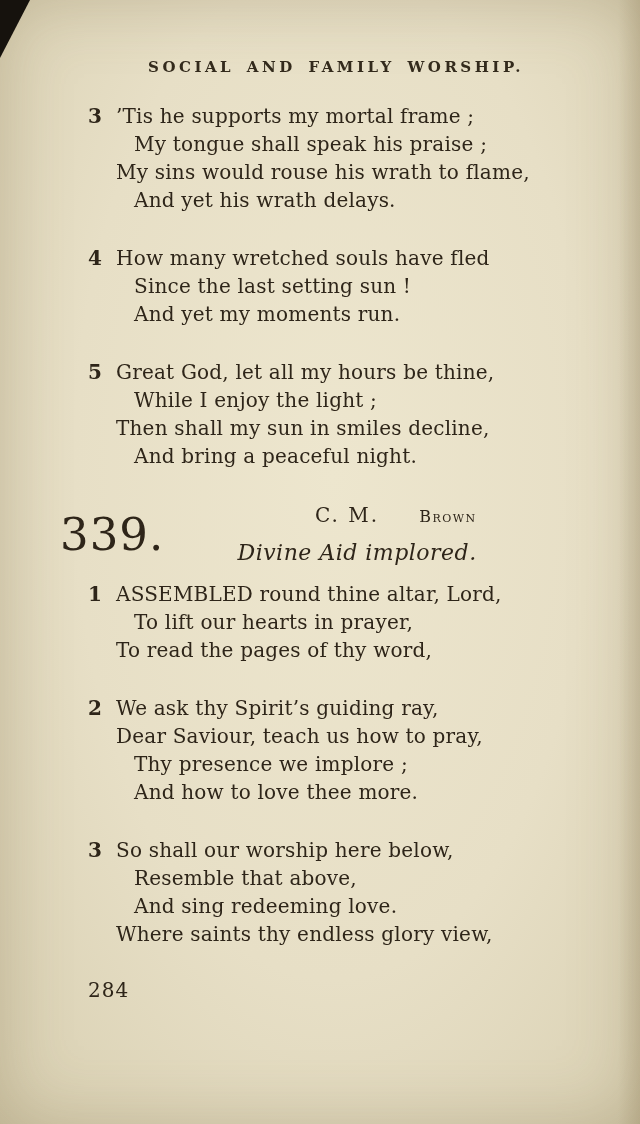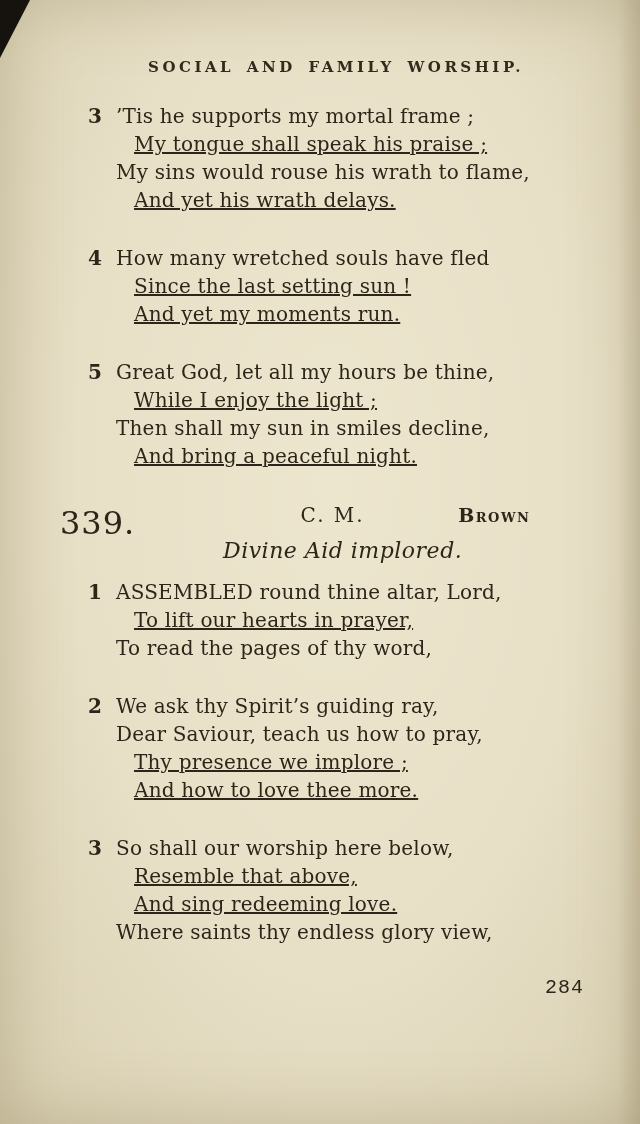--- a/index.html
+++ b/index.html
@@ -50,70 +50,69 @@
     margin-bottom: 30px;
     font-size: 20px;
     line-height: 28px;
     letter-spacing: 0.2px;
   }
   .stanza-num {
     position: absolute;
     left: 0; top: 0;
     font-weight: bold;
   }
-  .line.in { padding-left: 18px; text-decoration: underline; }
+  .line.in { padding-left: 18px; }
 
   .hymn-head {
     position: relative;
     display: flex;
     align-items: flex-start;
     margin: 0 0 12px 0;
   }
   .hymn-number {
-    font-size: 32px;
+    font-size: 45px;
     line-height: 46px;
     letter-spacing: 1px;
     margin-left: -28px;
     padding-right: 26px;
-    margin-top: 0;
+    margin-top: 12px;
     white-space: nowrap;
   }
   .hymn-head-right { flex: 1; padding-top: 2px; }
   .meta-row {
     display: grid;
     grid-template-columns: 1fr auto 1fr;
     align-items: baseline;
     font-size: 20px;
     line-height: 26px;
   }
   .hymn-meter { grid-column: 2; letter-spacing: 2px; transform: translateX(-40px); }
   .hymn-tune {
     grid-column: 3;
-    text-align: center;
+    text-align: left;
     font-variant: small-caps;
-    font-size: 19px;
+    font-size: 16px;
     letter-spacing: 1.5px;
-    font-weight: bold;
+    font-weight: normal;
   }
   .hymn-title {
     text-align: center;
     font-style: italic;
     font-size: 22px;
     line-height: 30px;
     margin-top: 8px;
     transform: translateX(-30px);
     letter-spacing: 0.5px;
   }
 
   .page-number {
-    text-align: right;
+    text-align: left;
     font-size: 20px;
     margin-top: 2px;
     letter-spacing: 1px;
-    font-family: Liberation Mono, monospace;
   }
 </style>
 </head>
 <body>
 
 <div class="page">
   <div class="scan-corner"></div>
   <div class="edge-shade-right"></div>
 
   <div class="content">

